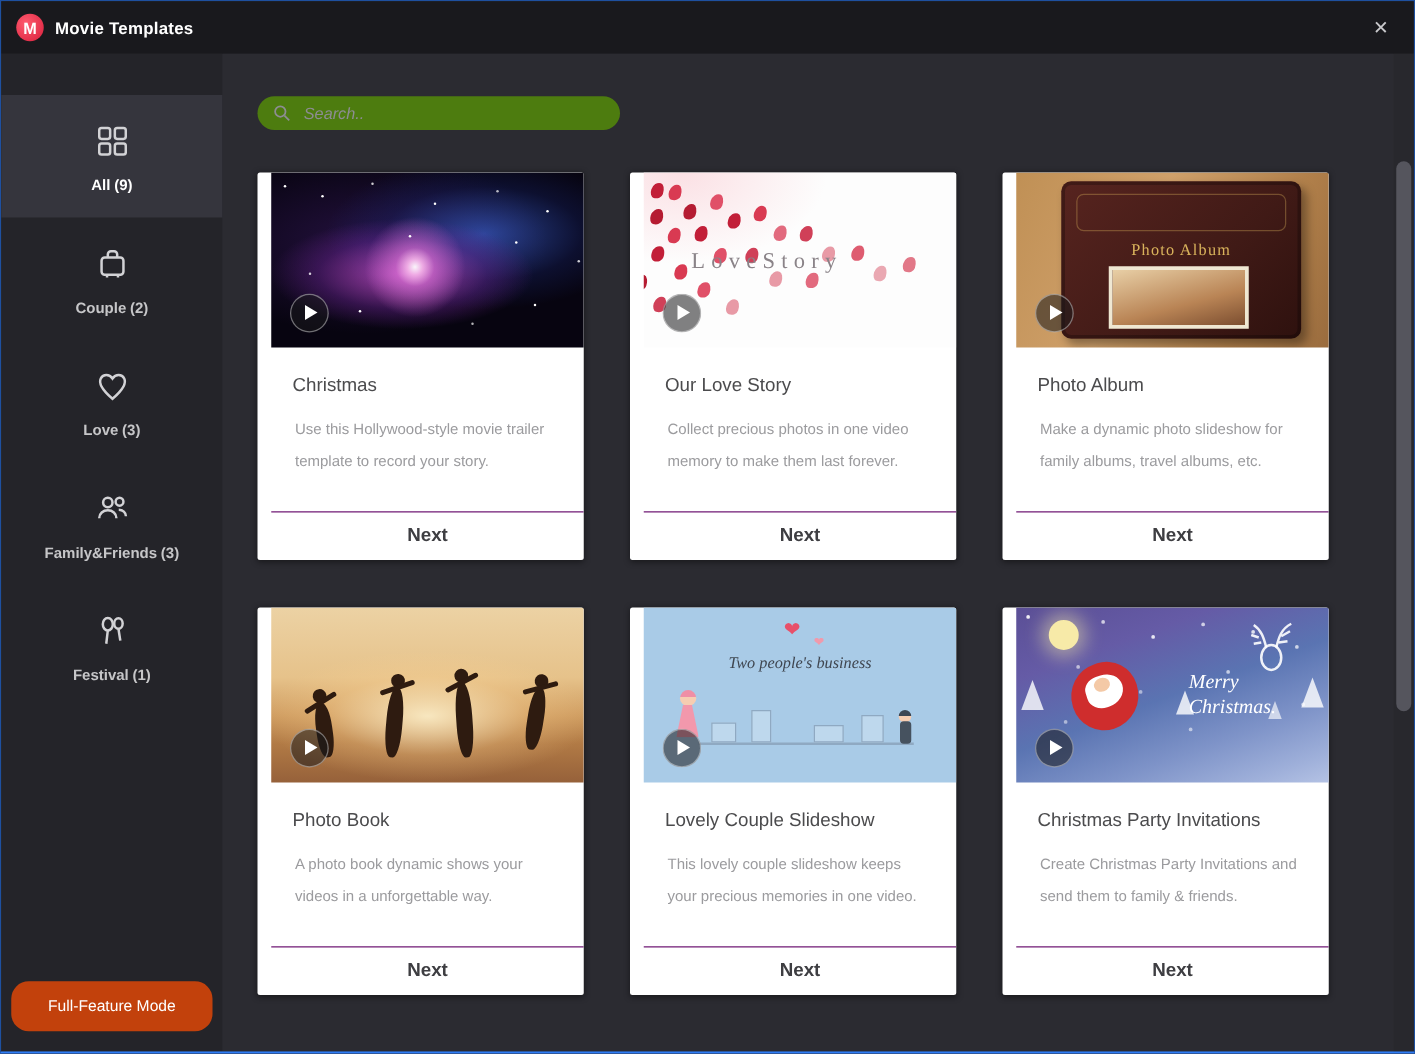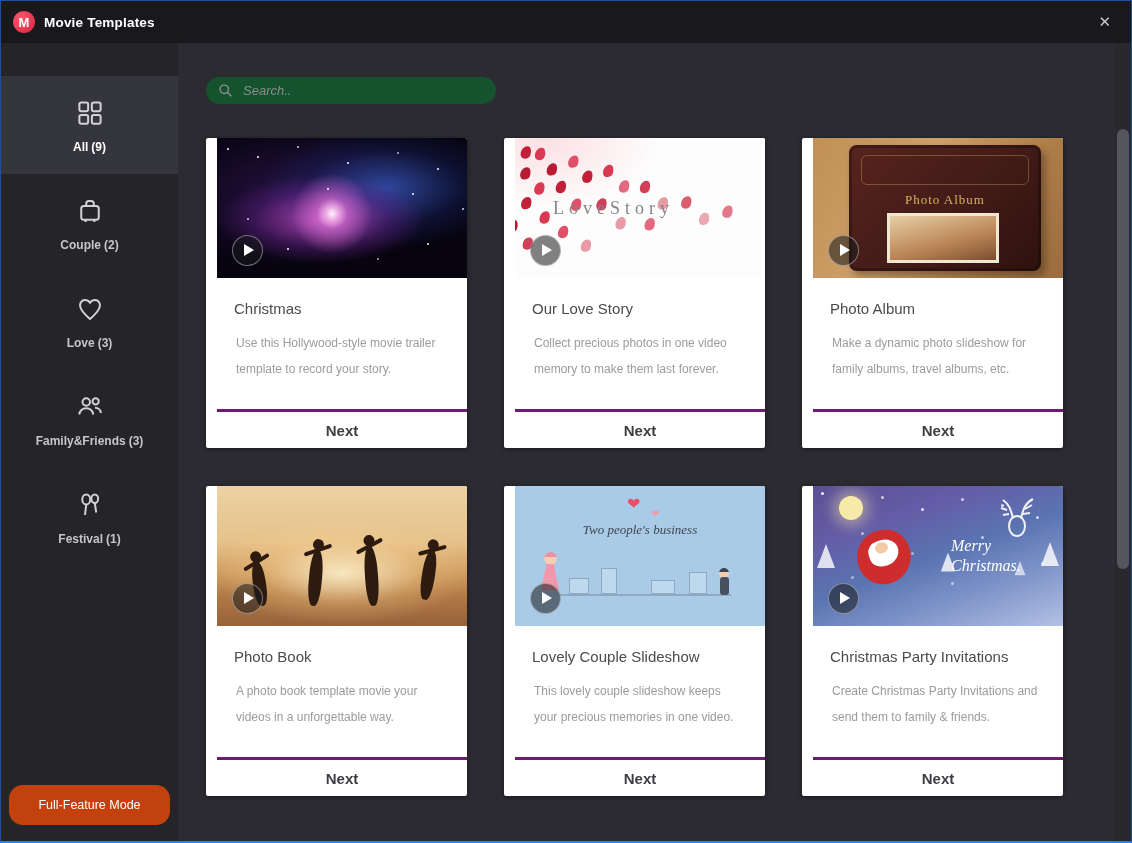--- a/index.html
+++ b/index.html
@@ -45,21 +45,21 @@
   .nav-item.selected .nav-label { color:#ffffff; }
   .cnt { margin-left:3px; }
   .mode-btn {
     position:absolute; left:8px; bottom:16px; width:161px; height:40px;
     border-radius:14px; background:#c2410c; color:#fff; font-size:12.5px;
     border:none; cursor:pointer; font-family:inherit;
   }
   .main { flex:1; position:relative; background:#2b2b31; padding:34px 0 0 28px; overflow:hidden; }
   
   .search {
-    width:290px; height:27px; border-radius:14px; background:#14532d;
+    width:290px; height:27px; border-radius:14px; background:#4d7c0f;
     display:flex; align-items:center; padding:0 12px;
   }
   .search svg { flex:0 0 auto; margin-right:8px; }
   .search input {
     flex:1; background:transparent; border:none; outline:none;
     color:#ddd; font-size:13px; font-style:italic; font-family:inherit; min-width:0;
   }
   .search input::placeholder { color:#8d8d92; }
   
   .grid {
@@ -78,21 +78,21 @@
     border:1px solid rgba(255,255,255,.4); cursor:pointer; padding:0;
   }
   .play::after {
     content:""; position:absolute; left:11px; top:8px;
     border-left:10px solid #fff; border-top:6.5px solid transparent; border-bottom:6.5px solid transparent;
   }
   .body { height:131px; padding:22px 17px 0; }
   .ttl { margin:0; font-size:15px; font-weight:normal; color:#4b4b4d; }
   .desc { margin:13px 2px 0; font-size:12px; color:#9b9b9e; line-height:26px; }
   .next {
-    height:39px; line-height:38px; border-top:3px solid #701a75; text-align:center;
+    height:39px; line-height:38px; border-top:1px solid #701a75; text-align:center;
     font-size:15px; font-weight:bold; color:#3e3e42; cursor:pointer;
   }
   
   .scrollbar { position:absolute; top:0; right:0; bottom:0; width:16px; background:#28282d; }
   .sb-thumb { position:absolute; top:86px; left:2px; width:12px; height:440px; border-radius:6px; background:#55555d; }
 
   
   
   .t1 { background:
       radial-gradient(circle at 46% 54%, rgba(255,255,255,.95) 0%, rgba(255,190,240,.85) 4%, rgba(230,120,220,.55) 10%, rgba(150,60,190,0) 26%),
@@ -326,21 +326,21 @@
         <article class="card">
           <div class="thumb t4">
             <span class="person p1"></span>
             <span class="person p2"></span>
             <span class="person p3"></span>
             <span class="person p4"></span>
             <button class="play"></button>
           </div>
           <div class="body">
             <h3 class="ttl">Photo Book</h3>
-            <p class="desc">A photo book template movie your videos in a unforgettable way.</p>
+            <p class="desc">A photo book dynamic shows your videos in a unforgettable way.</p>
           </div>
           <div class="next">Next</div>
         </article>
 
         <article class="card">
           <div class="thumb t5">
             <span class="heart-big">❤</span>
             <span class="heart-small">❤</span>
             <div class="couple-text">Two people's business</div>
             <div class="city">

